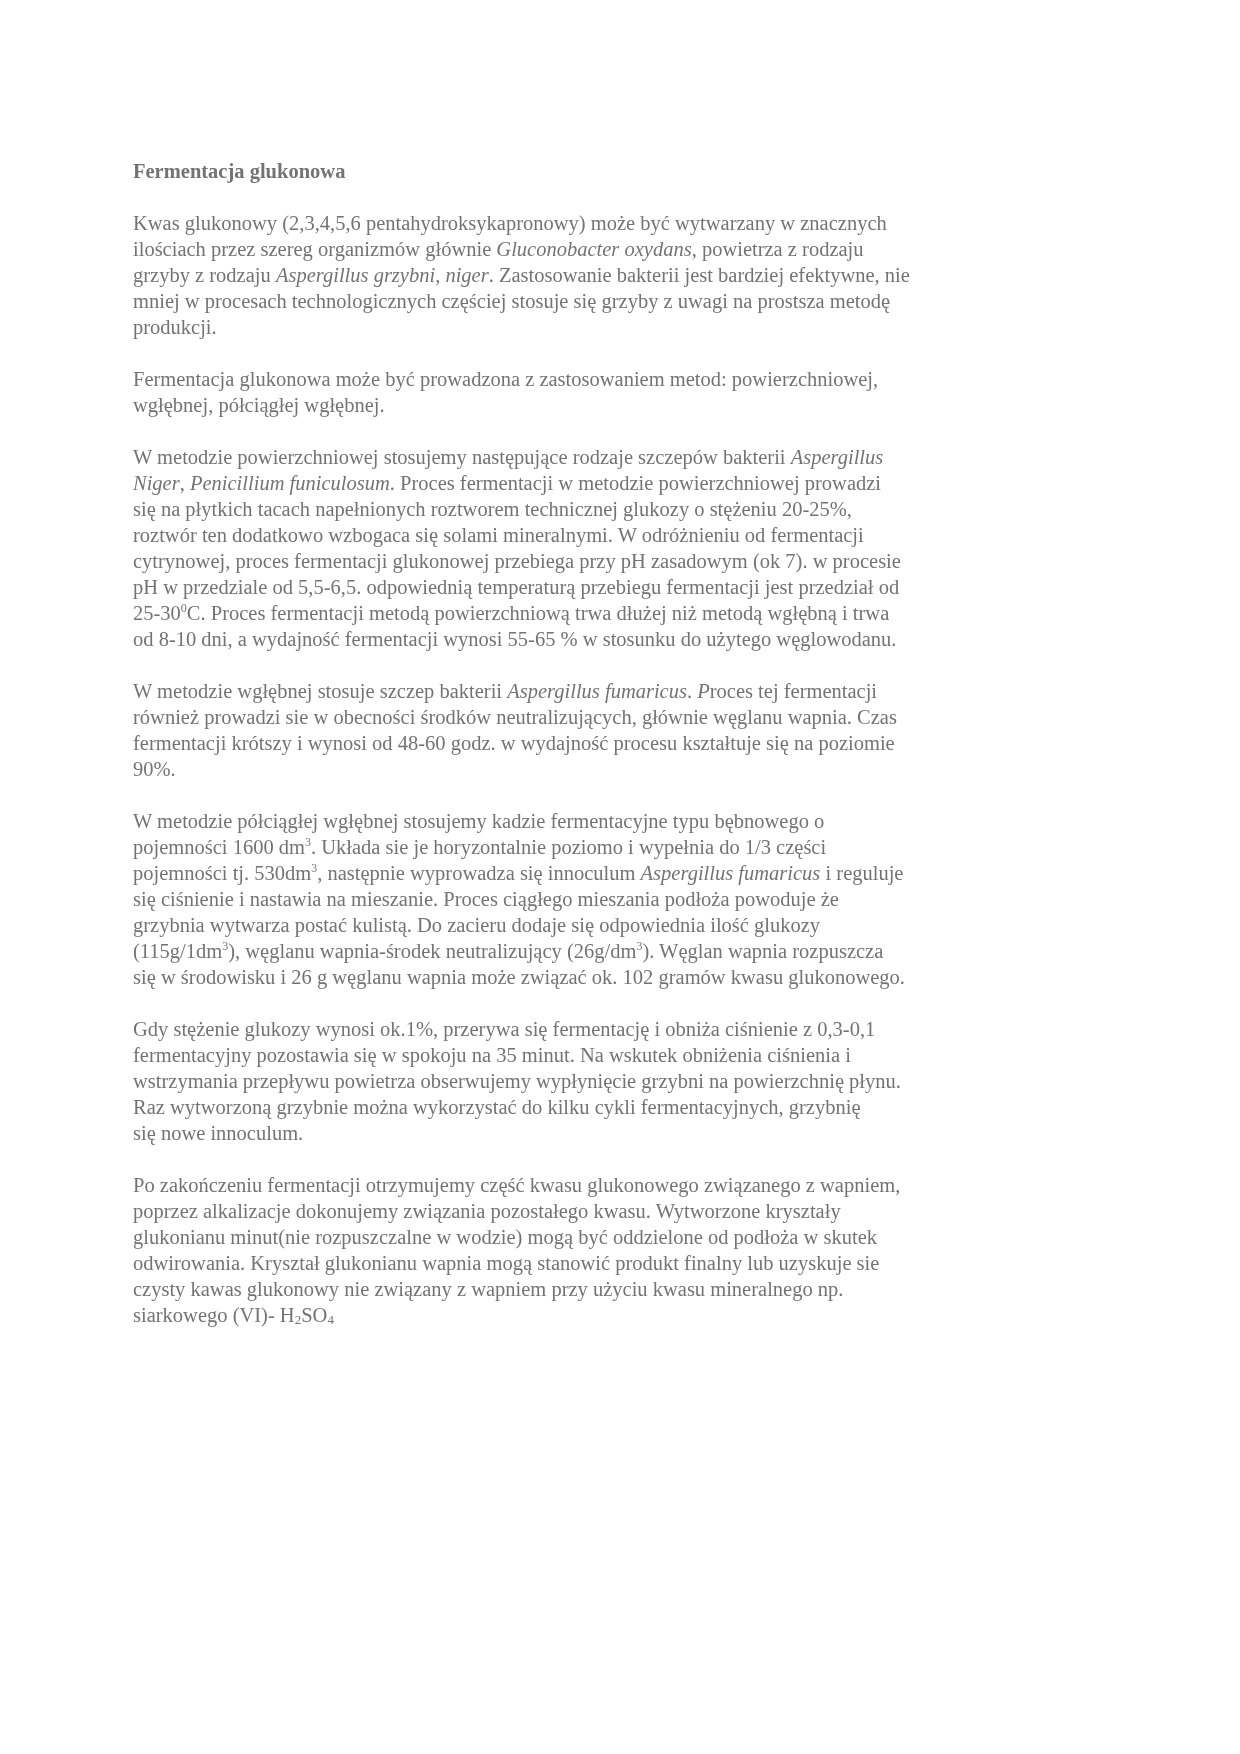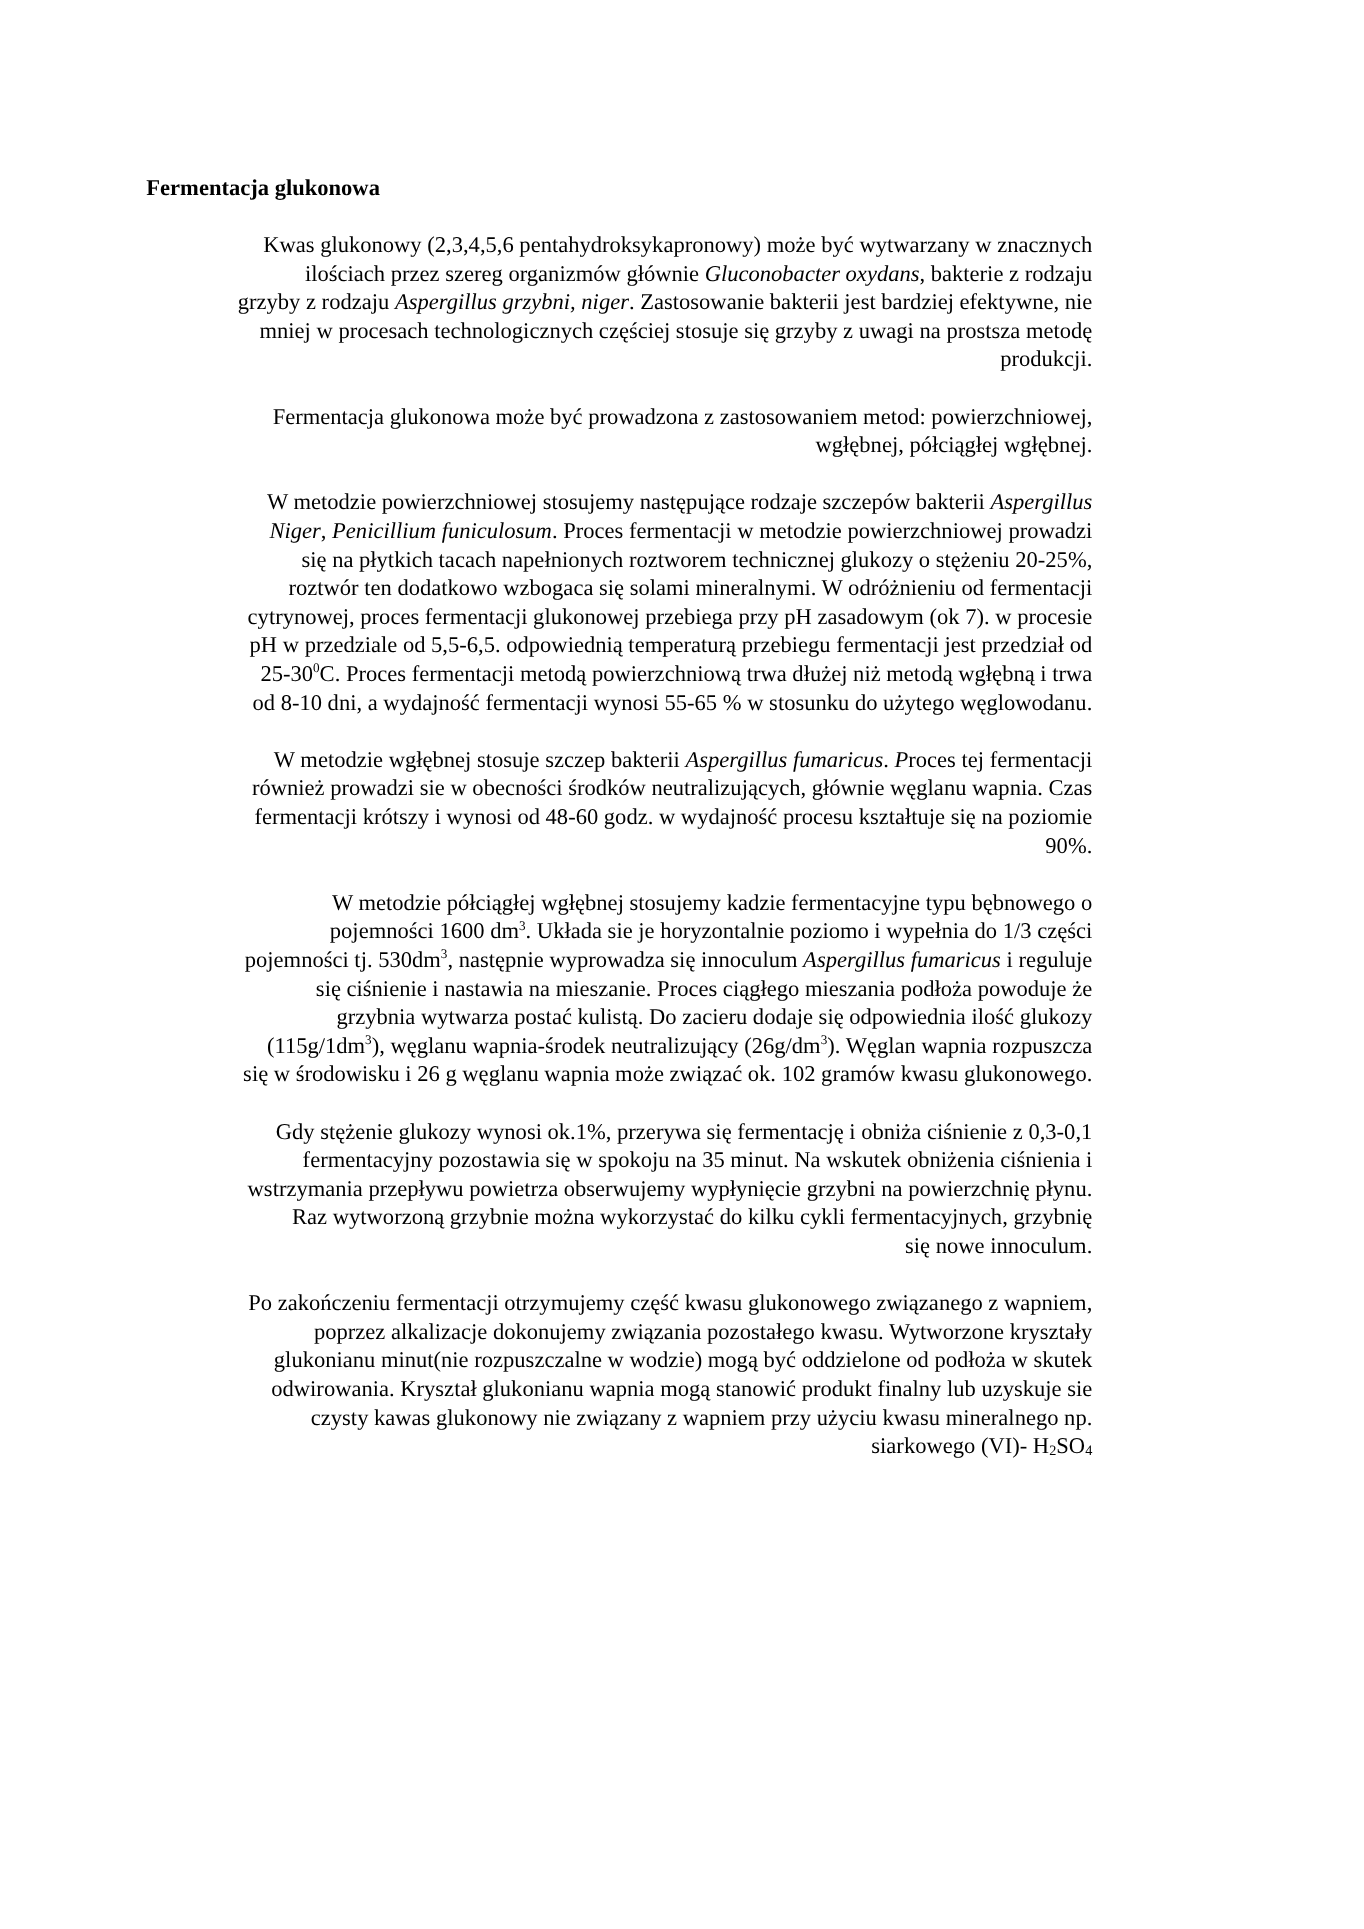--- a/index.html
+++ b/index.html
@@ -1,37 +1,37 @@
 <!DOCTYPE html>
 <html><head>
 <meta charset="utf-8">
 <style>
   html, body { margin: 0; padding: 0; background: #ffffff; }
   body { width: 1240px; height: 1754px; position: relative; overflow: hidden; }
   .page {
     position: absolute; left: 133px; top: 158px; width: 860px;
     font-family: "Liberation Serif", "DejaVu Serif", serif;
-    font-size: 20.5px; line-height: 26px; color: #000000;
+    font-size: 20.5px; line-height: 26px; color: #737373;
   }
   .title { font-weight: bold; margin: 0 0 26px 0; font-size: 20.5px; }
-  .para { margin: 0 0 26px 0; text-align: right; }
+  .para { margin: 0 0 26px 0; }
   .line { display: block; white-space: nowrap; }
   i { font-style: italic; }
   sup { font-size: 12px; line-height: 0; vertical-align: super; }
   sub { font-size: 13px; line-height: 0; vertical-align: -2px; }
 </style>
 </head>
 <body>
 
 <div class="page">
   <div class="title">Fermentacja glukonowa</div>
   <div id="body">
       <div class="para">
         <span class="line"><span>Kwas glukonowy (2,3,4,5,6 pentahydroksykapronowy) może być wytwarzany w znacznych</span></span>
-        <span class="line"><span>ilościach przez szereg organizmów głównie </span><i>Gluconobacter oxydans</i><span>, bakterie z rodzaju</span></span>
+        <span class="line"><span>ilościach przez szereg organizmów głównie </span><i>Gluconobacter oxydans</i><span>, powietrza z rodzaju</span></span>
         <span class="line"><span>grzyby z rodzaju </span><i>Aspergillus grzybni, niger</i><span>. Zastosowanie bakterii jest bardziej efektywne, nie</span></span>
         <span class="line"><span>mniej w procesach technologicznych częściej stosuje się grzyby z uwagi na prostsza metodę</span></span>
         <span class="line"><span>produkcji.</span></span>
       </div>
       <div class="para">
         <span class="line"><span>Fermentacja glukonowa może być prowadzona z zastosowaniem metod: powierzchniowej,</span></span>
         <span class="line"><span>wgłębnej, półciągłej wgłębnej.</span></span>
       </div>
       <div class="para">
         <span class="line"><span>W metodzie powierzchniowej stosujemy następujące rodzaje szczepów bakterii </span><i>Aspergillus</i></span>

